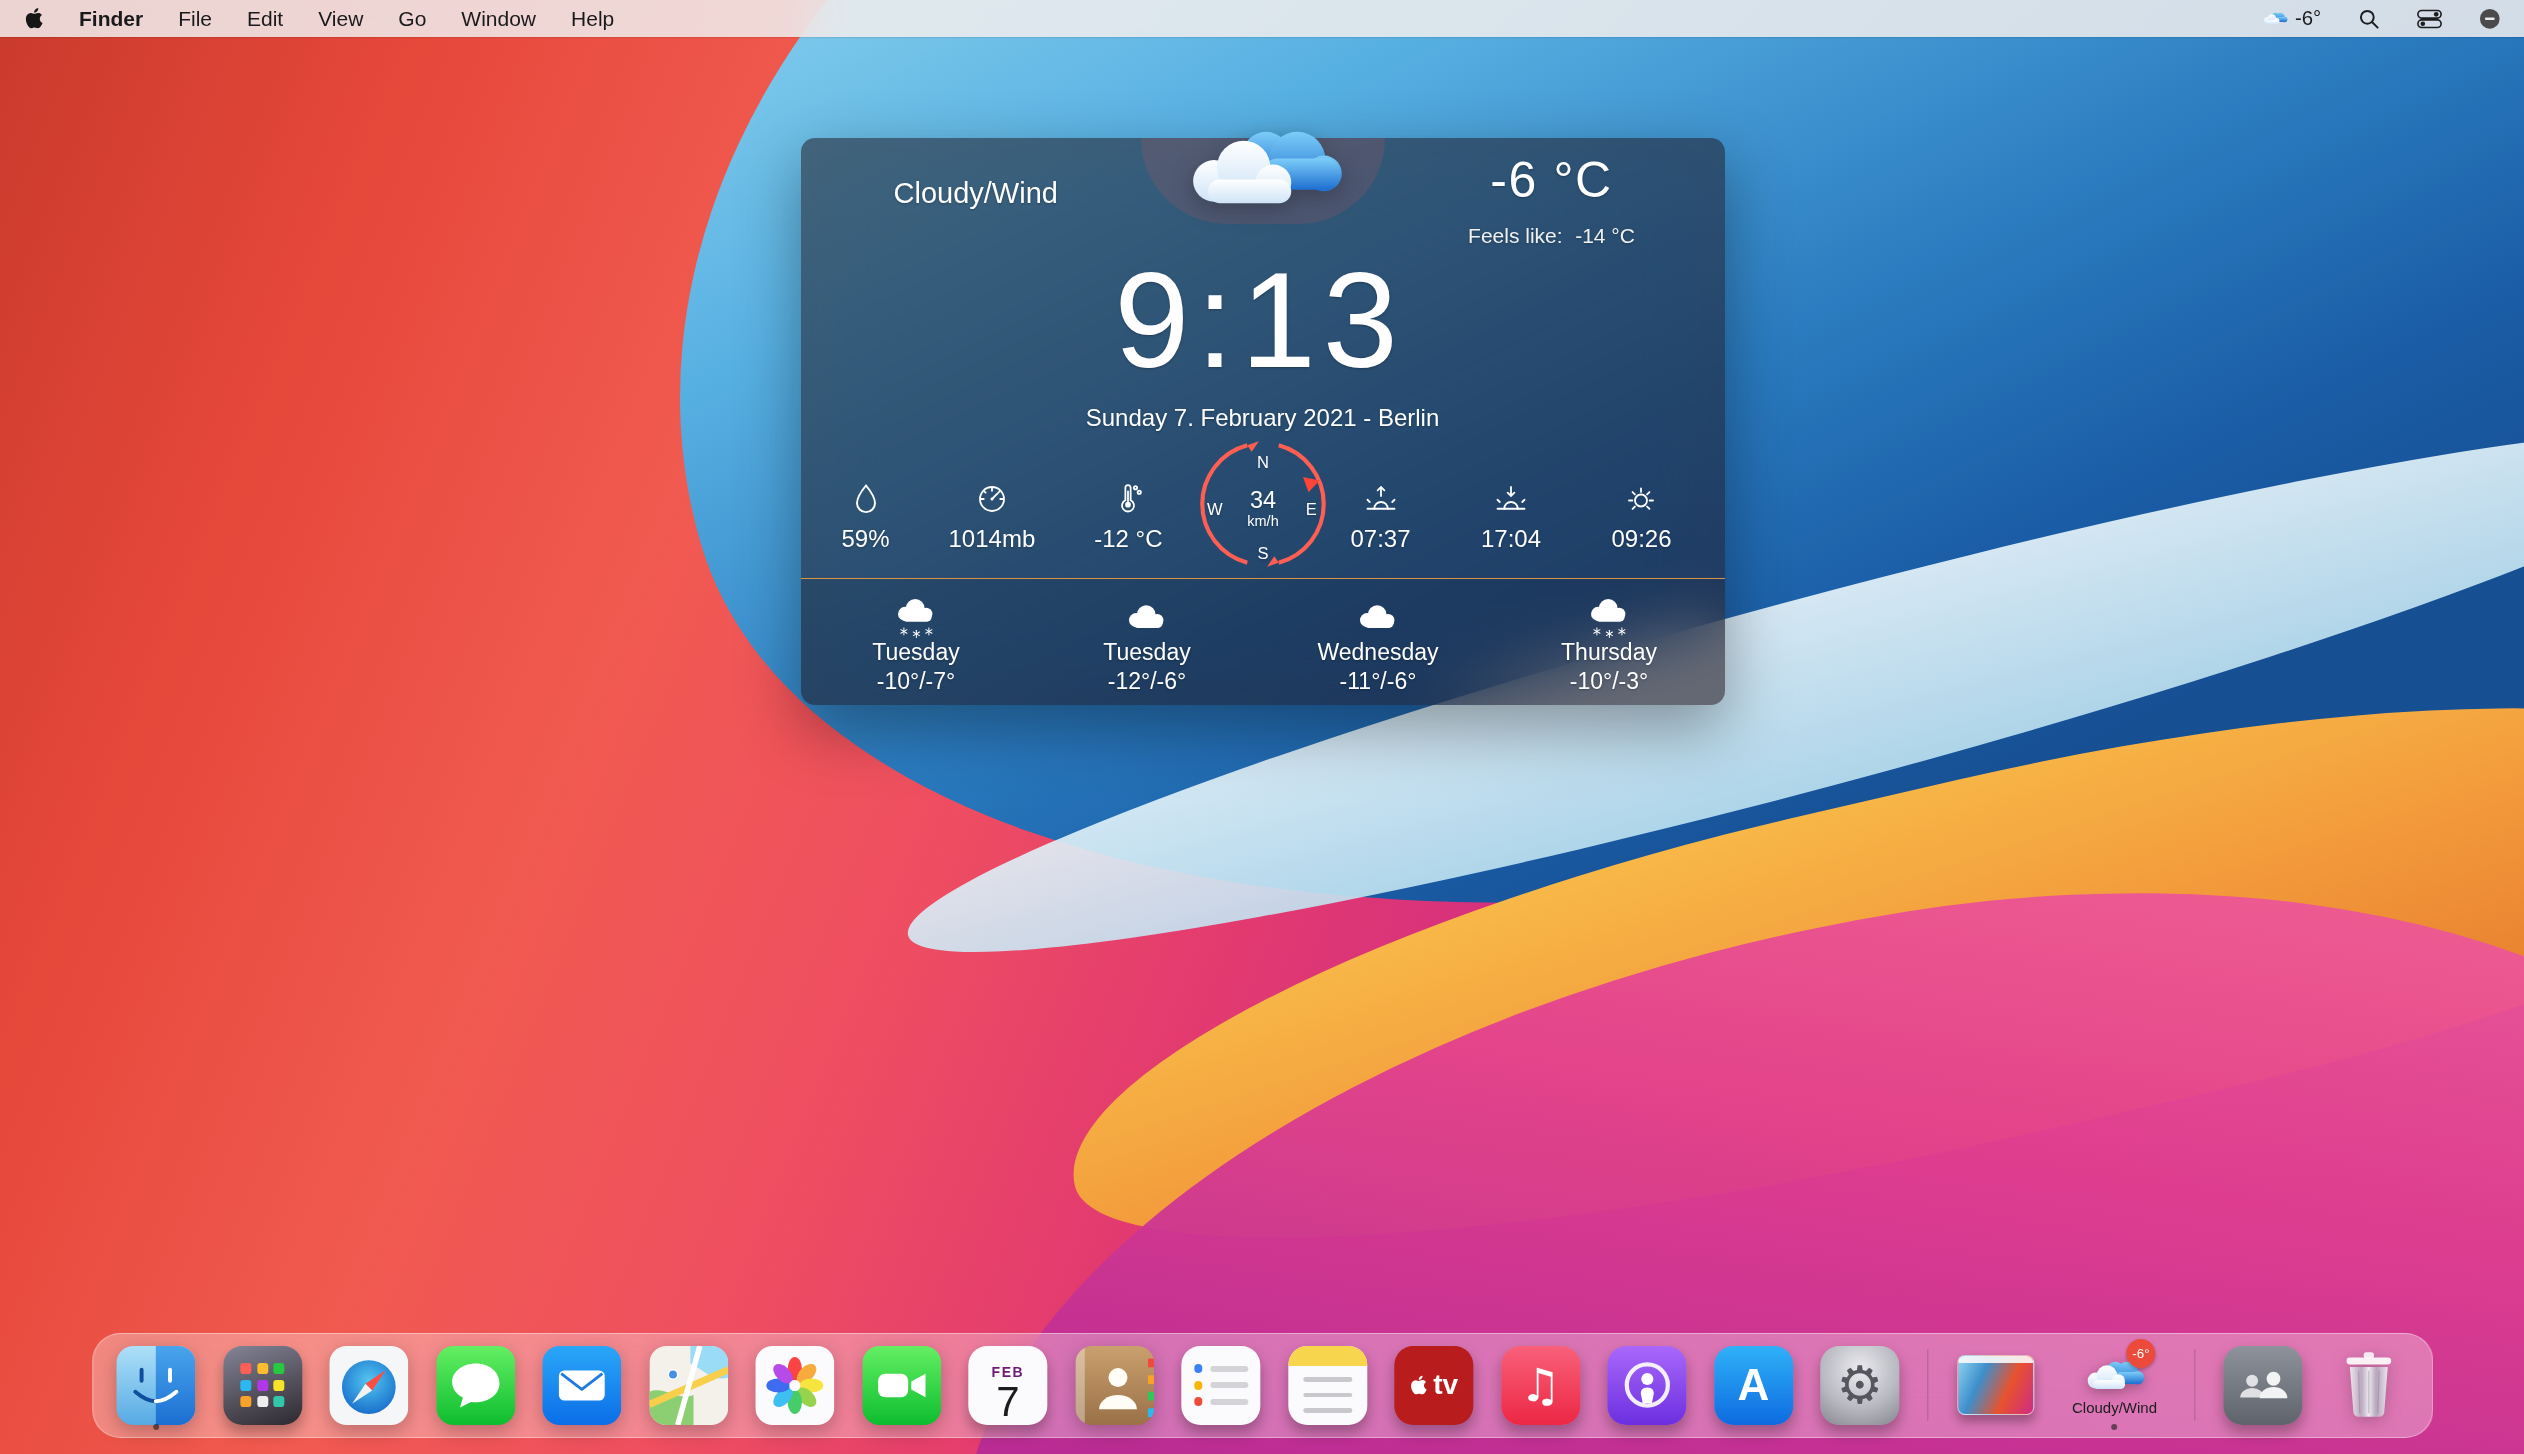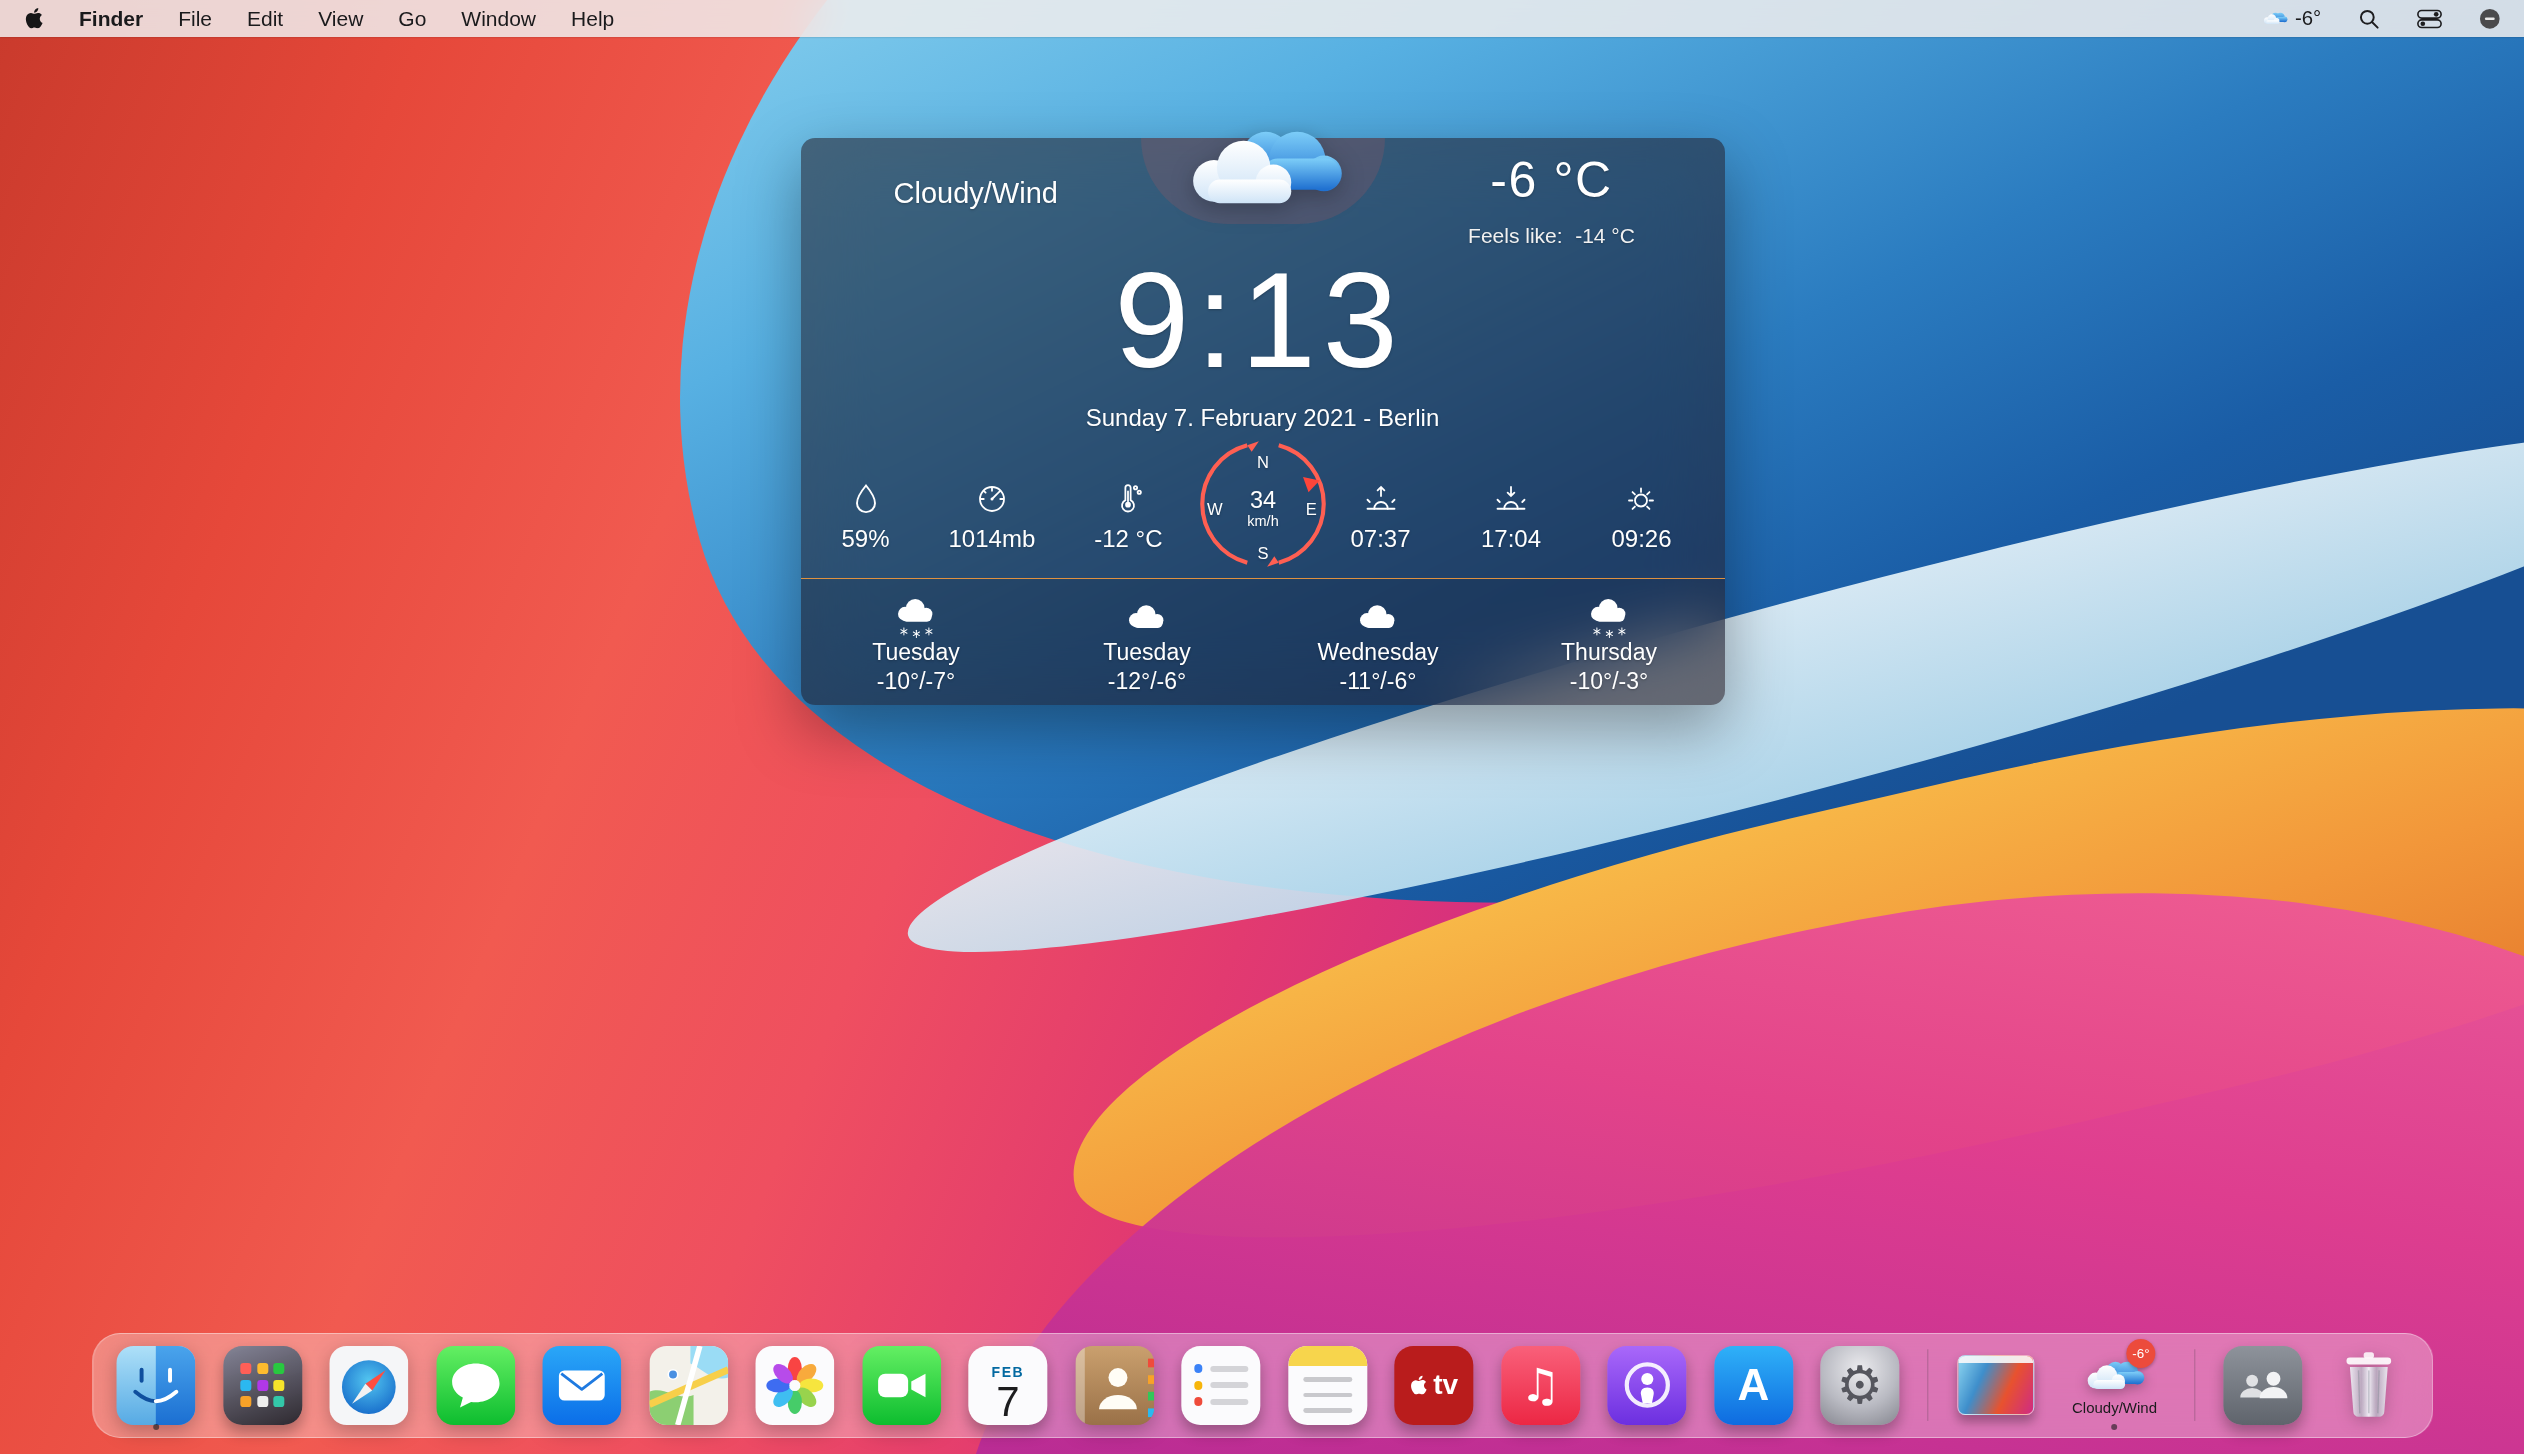--- a/index.html
+++ b/index.html
@@ -95,21 +95,21 @@
     width:6.3px;height:6.3px;border-radius:50%;background:rgba(25,25,28,.6)}
 
   .tile.launchpad{background:linear-gradient(160deg,rgba(122,132,152,.92),rgba(32,34,42,.94))}
   .lp-grid{width:44px;height:44px;display:grid;grid-template-columns:repeat(3,1fr);gap:5.5px}
   .lp-grid span{border-radius:3.1px}
   .lp1{background:#ff5f57}.lp2{background:#febc2e}.lp3{background:#28c840}
   .lp4{background:#2bb8f0}.lp5{background:#b038e8}.lp6{background:#f6e32a}
   .lp7{background:#f8a228}.lp8{background:#eeeeee}.lp9{background:#33c7a9}
 
   .tile.calendar{background:#fbfbfd;flex-direction:column}
-  .cal-month{font-size:14px;letter-spacing:1.6px;color:#0369a1;font-weight:700;margin-top:18px}
+  .cal-month{font-size:14px;letter-spacing:1.6px;color:#701a75;font-weight:700;margin-top:18px}
   .cal-day{font-size:42px;color:#1c1c1e;font-weight:300;line-height:1.05}
 
   .tile.reminders{background:#fbfbfd;flex-direction:column;align-items:flex-start;
     padding:15.7px 12.6px;gap:7.9px}
   .rem-row{display:flex;align-items:center;gap:7.9px}
   .rem-dot{width:8.6px;height:8.6px;border-radius:50%}
   .rd1{background:#3b82f7}.rd2{background:#f7b50a}.rd3{background:#ef4b3b}
   .rem-line{width:38px;height:6.3px;border-radius:3.1px;background:#d4d4d8}
 
   .tile.notes{background:#fbfbfd;flex-direction:column;justify-content:flex-start}

